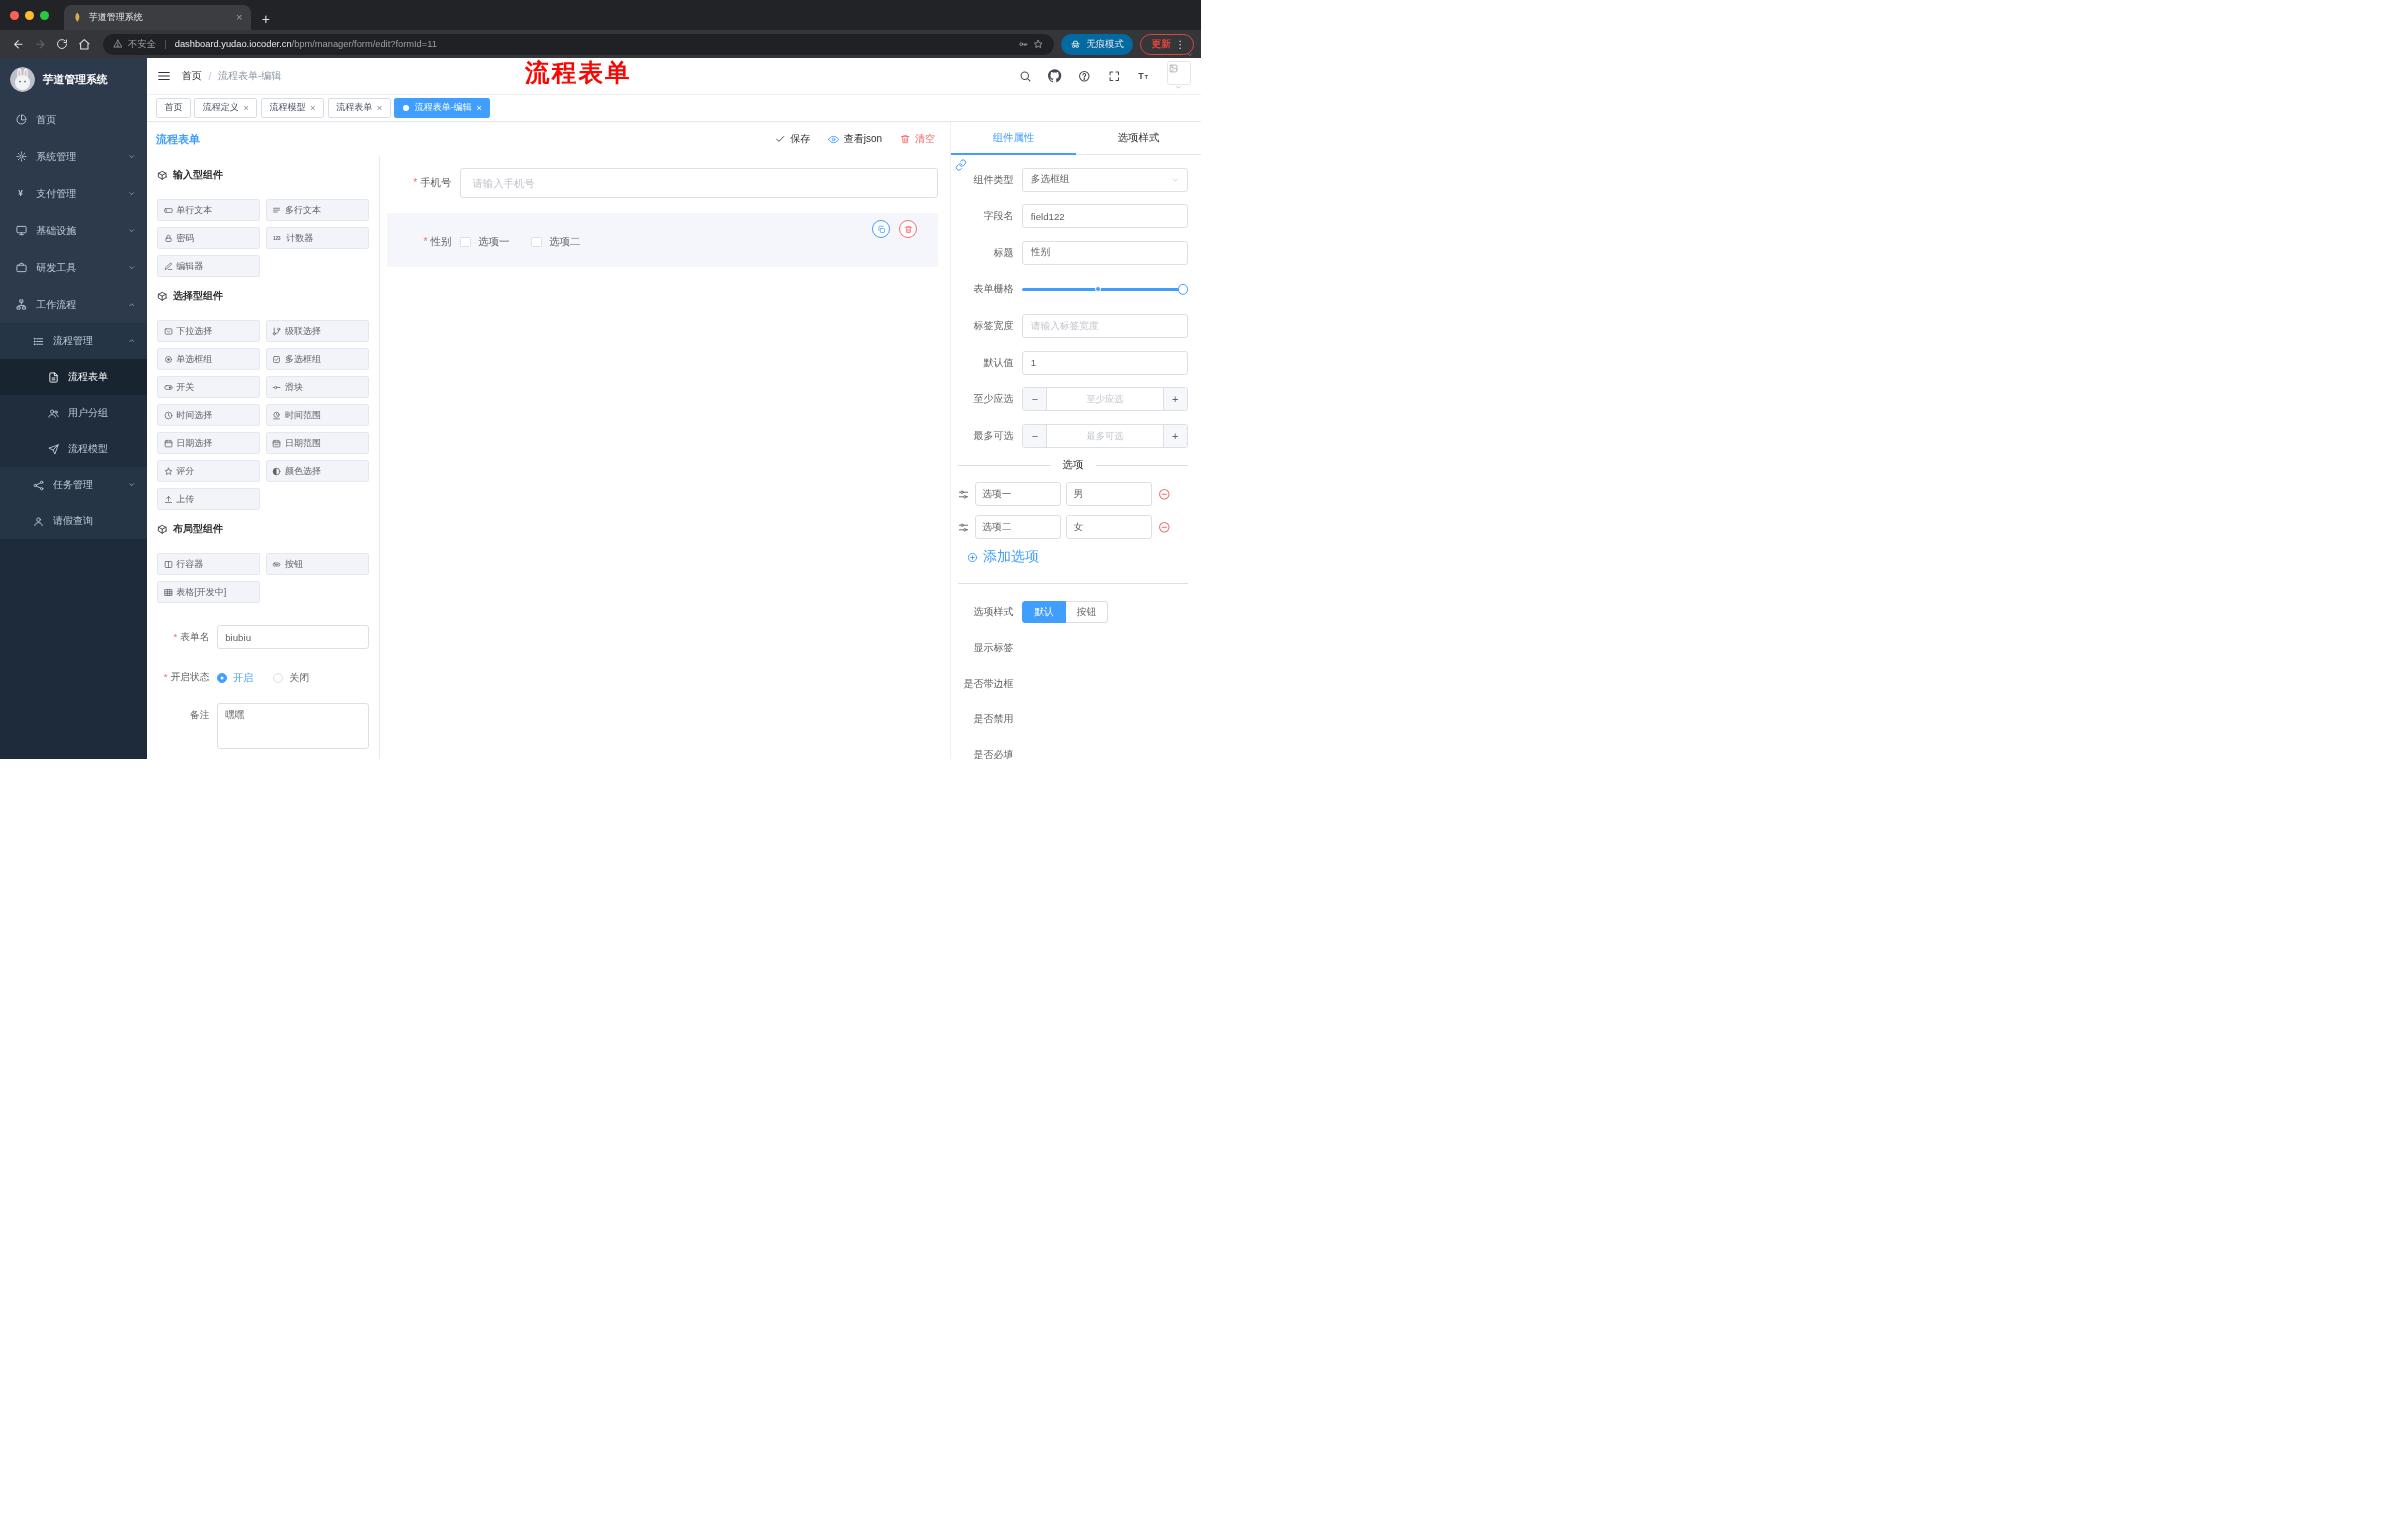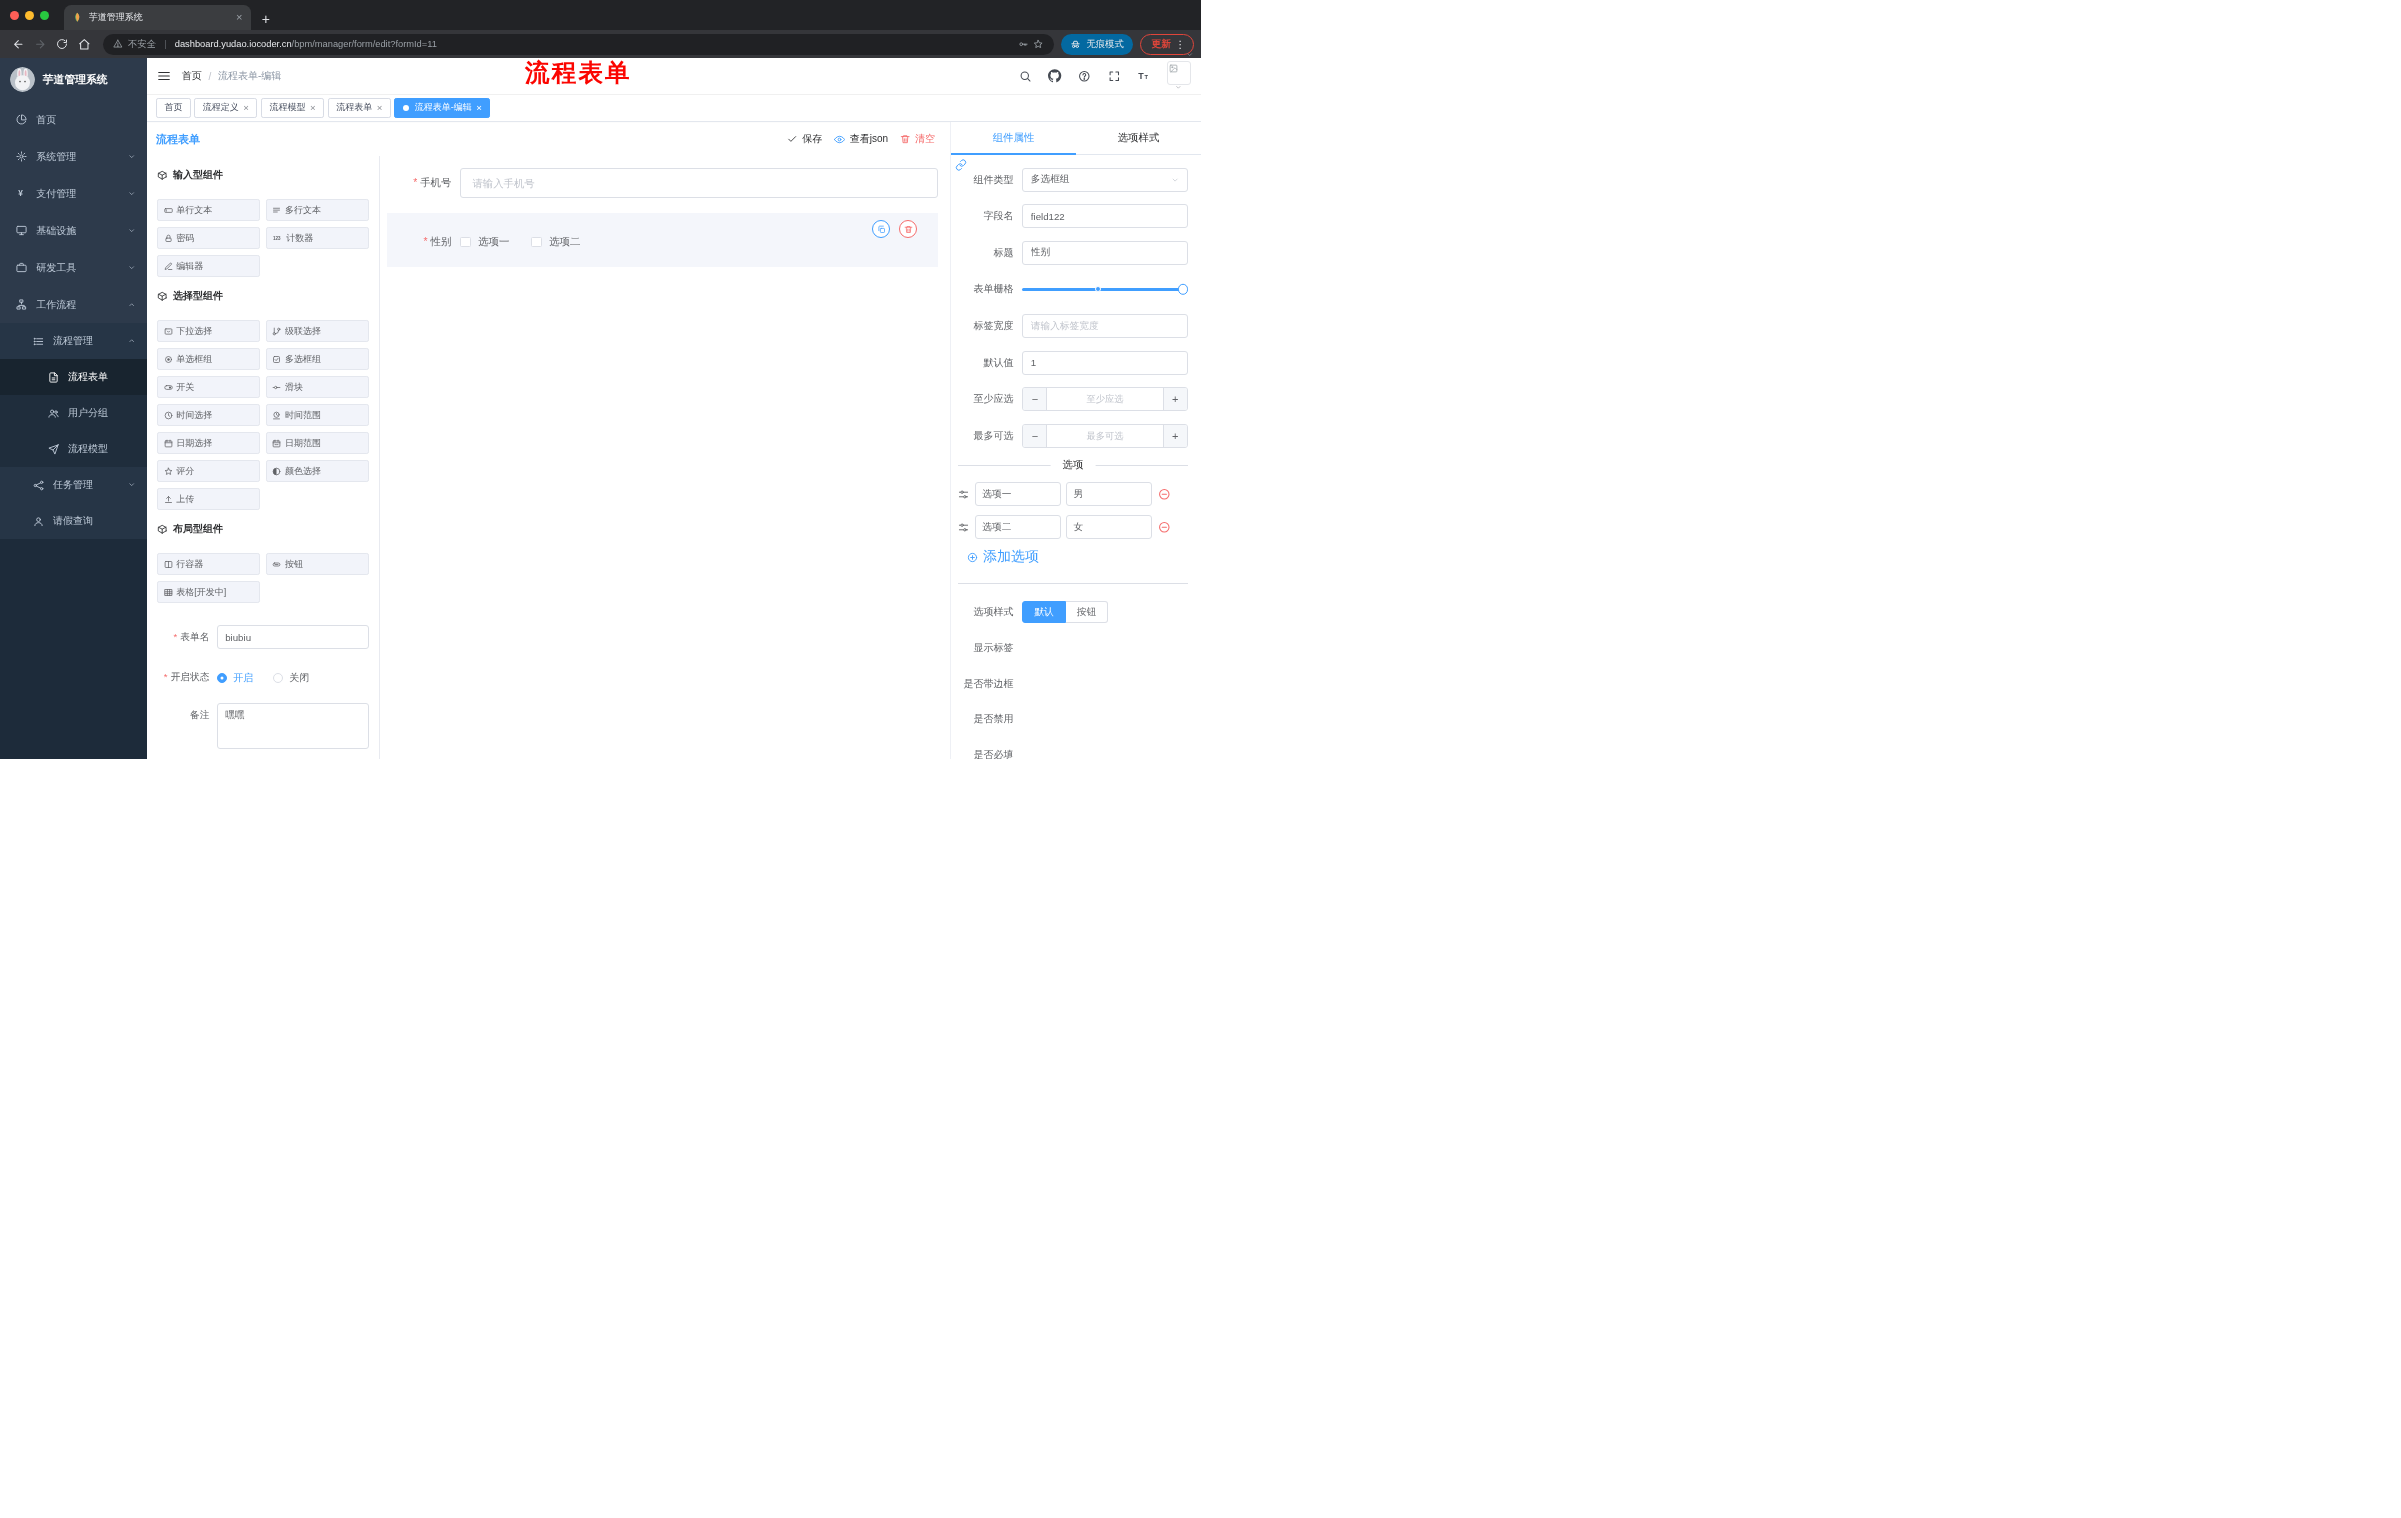--- a/index.html
+++ b/index.html
@@ -69,21 +69,21 @@
   .tag .tag-close{color:#909399;font-size:9.7px;line-height:1}
   .tag.active{background:#409eff;border-color:#409eff;color:#fff}
   .tag.active .tag-close{color:#fff}
   .tag.active::before{content:"";width:6px;height:6px;border-radius:50%;background:#fff;margin-right:1.5px}
 
   
   .workspace{flex:1;display:flex;overflow:hidden}
   .left-group{flex:1;display:flex;flex-direction:column;overflow:hidden}
   .actionbar{height:34px;display:flex;align-items:center;padding:0 15px 0 9px;flex-shrink:0}
   .page-title{color:#409eff;font-size:11px;font-weight:bold}
-  .actions{margin-left:auto;display:flex;align-items:flex-start;gap:12px;font-size:10px}
+  .actions{margin-left:auto;display:flex;align-items:flex-start;gap:18px;font-size:10px}
   .action{display:flex;align-items:center;gap:4.5px;color:#303133;cursor:pointer}
   .action .aic{display:flex}
   .action.viewjson .aic{color:#409eff}
   .action.clear{color:#f56c6c}
 
   .palette-canvas{flex:1;display:flex;overflow:hidden}
   .palette{width:233px;padding:0 10.4px;border-right:0.7px solid #e8eaf0;overflow:hidden;flex-shrink:0}
   .section-title{display:flex;align-items:center;gap:5.2px;font-size:10px;color:#303133;font-weight:bold;margin-top:12px}
   .section-title .sic{color:#303133;display:flex}
   .pgrid{display:grid;grid-template-columns:1fr 1fr;gap:6px;margin-top:17px}

